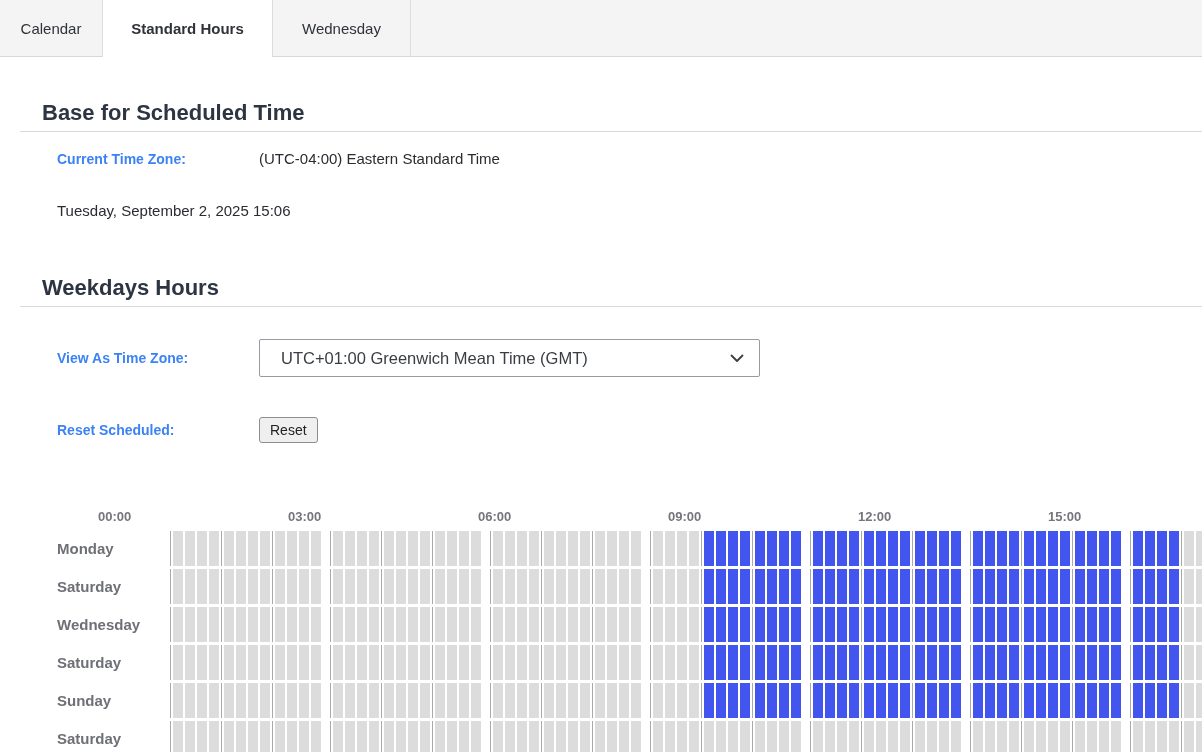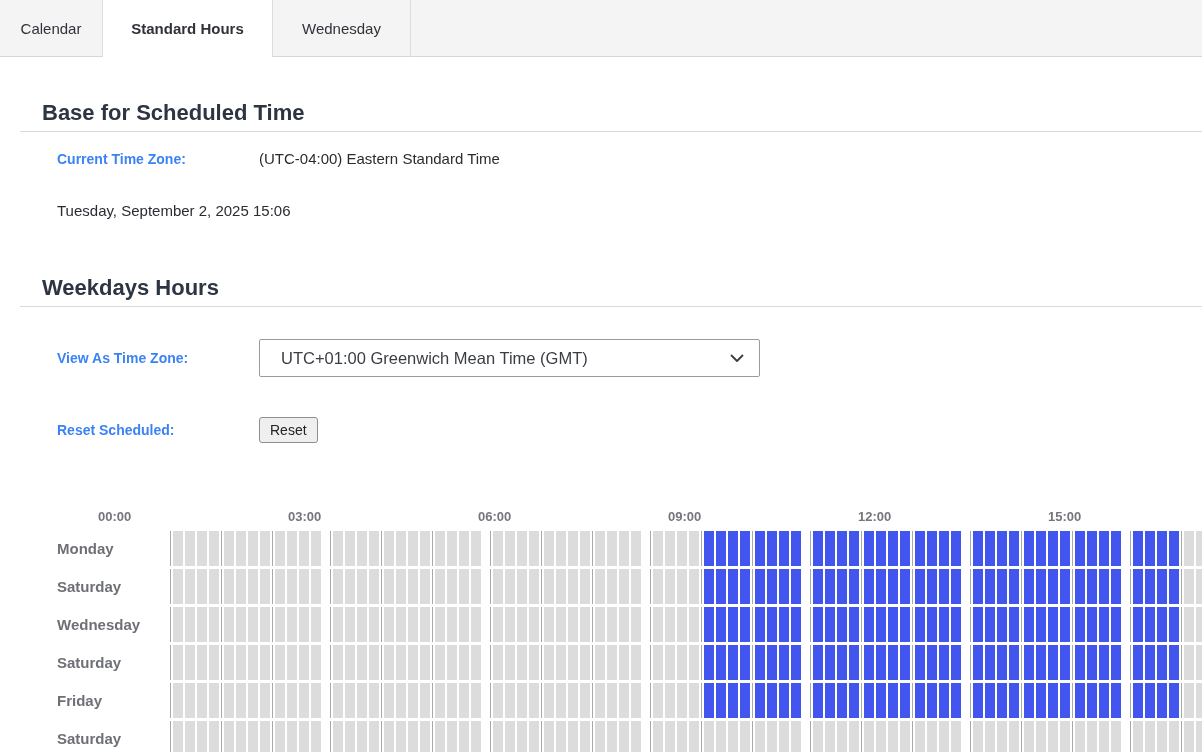--- a/index.html
+++ b/index.html
@@ -680,21 +680,21 @@
               <div class="cell on" style="background: rgb(67, 85, 239);"></div>
               <div class="cell on" style="background: rgb(67, 85, 239);"></div>
             </div>
             <div class="grp">
               <div class="cell" style="background: rgb(220, 220, 220);"></div>
               <div class="cell" style="background: rgb(220, 220, 220);"></div>
             </div>
           </div>
         </div>
         <div class="grid-row">
-          <div class="day-label">Friday</div>
+          <div class="day-label">Sunday</div>
           <div class="seg">
             <div class="grp">
               <div class="cell" style="background: rgb(220, 220, 220);"></div>
               <div class="cell" style="background: rgb(220, 220, 220);"></div>
               <div class="cell" style="background: rgb(220, 220, 220);"></div>
               <div class="cell" style="background: rgb(220, 220, 220);"></div>
             </div>
             <div class="grp">
               <div class="cell" style="background: rgb(220, 220, 220);"></div>
               <div class="cell" style="background: rgb(220, 220, 220);"></div>

